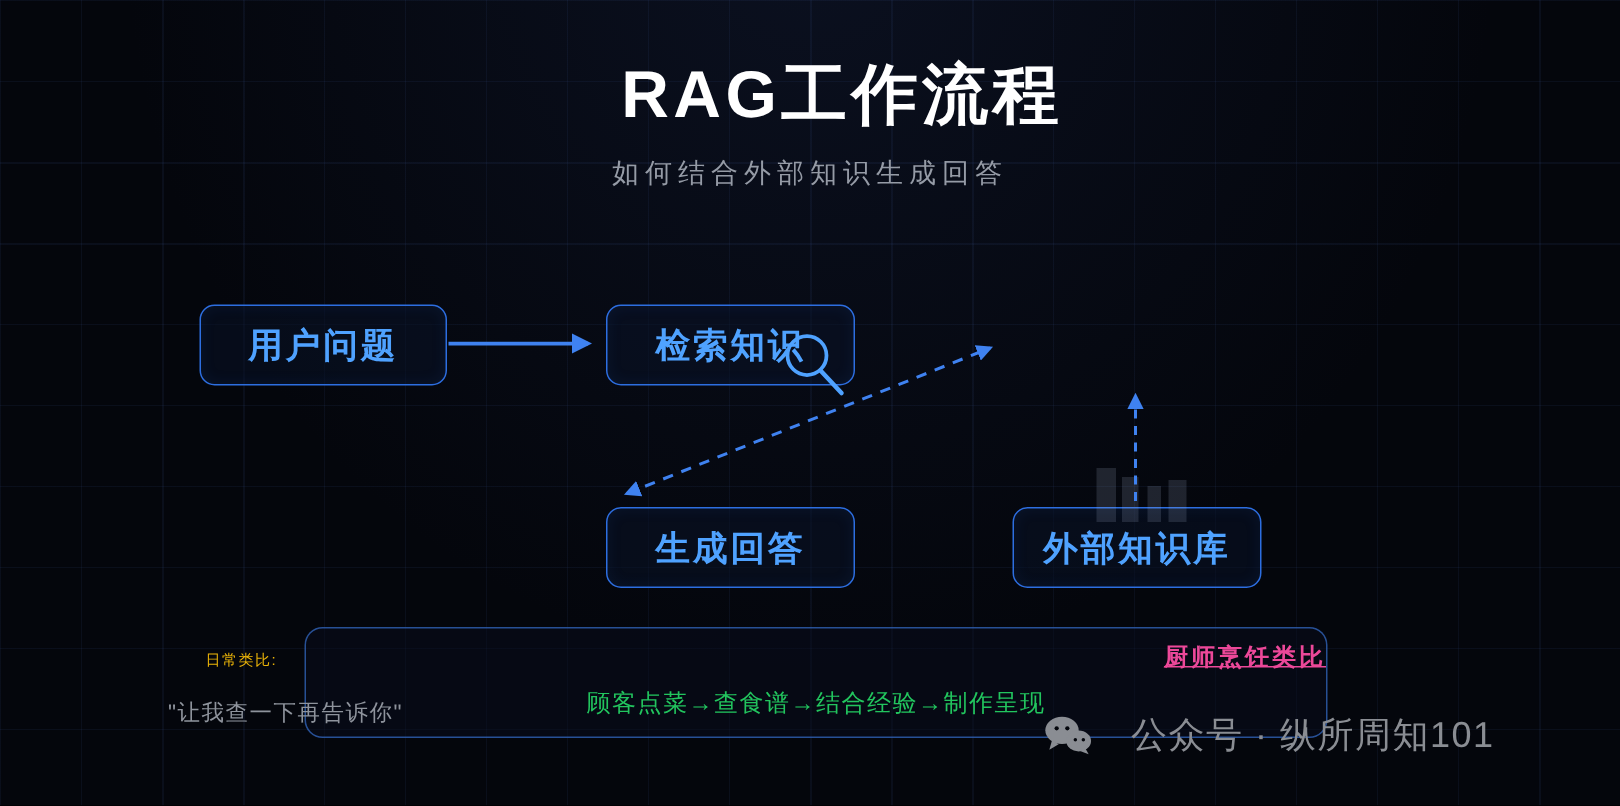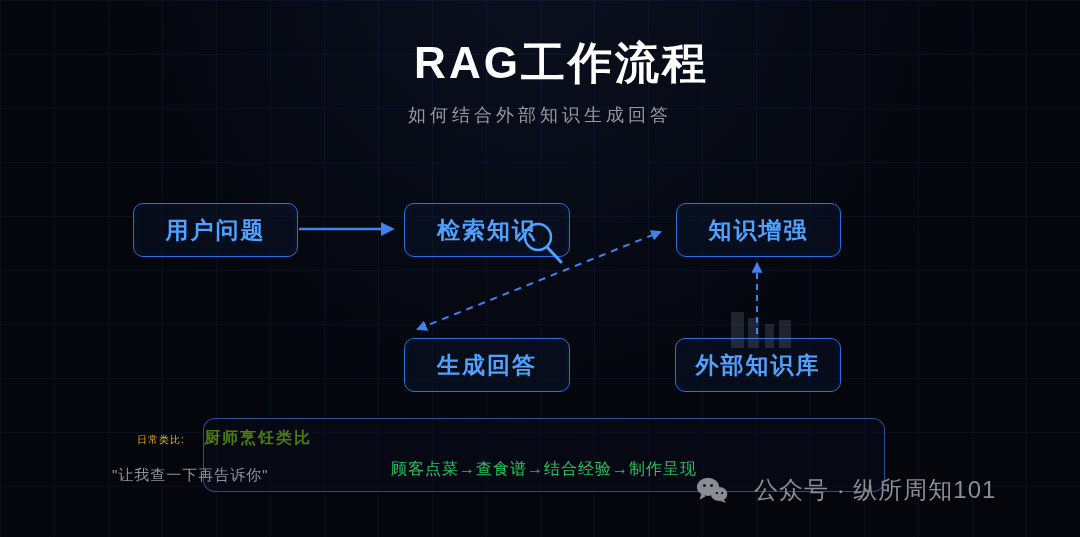--- a/index.html
+++ b/index.html
@@ -41,22 +41,22 @@
   .faint-icon .b1{left:0;top:6px;width:13px;height:36px;}
   .faint-icon .b2{left:17px;top:12px;width:11px;height:30px;}
   .faint-icon .b3{left:34px;top:18px;width:9px;height:24px;}
   .faint-icon .b4{left:48px;top:14px;width:12px;height:28px;}
   .analogy{
     position:absolute;left:203px;top:418px;width:680px;height:72px;
     border:1px solid rgba(59,118,220,0.65);border-radius:12px;
     background:rgba(8,14,30,0.45);
   }
   .analogy-title{
-    position:absolute;top:9px;left:0;right:0;text-align:left;
-    color:#4d7c0f;font-size:16px;font-weight:700;letter-spacing:2px;
+    position:absolute;top:9px;left:0;right:0;text-align:right;
+    color:#ec4899;font-size:16px;font-weight:700;letter-spacing:2px;text-decoration:underline;
   }
   .analogy-steps{
     position:absolute;top:40px;left:0;right:0;text-align:center;
     color:#22c55e;font-size:16px;letter-spacing:1px;
   }
   .aside-label{position:absolute;left:137px;top:433px;color:#eab308;font-size:10px;letter-spacing:1px;}
   .aside-quote{position:absolute;left:112px;top:466px;color:#8e939c;font-size:15px;letter-spacing:1px;}
   .footer{
     position:absolute;left:696px;top:474px;display:flex;align-items:center;gap:26px;
     color:#8a8d93;
@@ -71,23 +71,20 @@
 <div class="canvas">
 
   <div class="title">RAG工作流程</div>
   <div class="subtitle">如何结合外部知识生成回答</div>
 
   <div class="node" id="node-user">
     <span>用户问题</span>
   </div>
   <div class="node" id="node-retrieve">
     <span>检索知识</span>
-  </div>
-  <div class="node" id="node-augment">
-    <span>知识增强</span>
   </div>
   <div class="node" id="node-generate">
     <span>生成回答</span>
   </div>
   <div class="node" id="node-kb">
     <span>外部知识库</span>
   </div>
 
   <div class="faint-icon">
     <span class="b1"></span>

